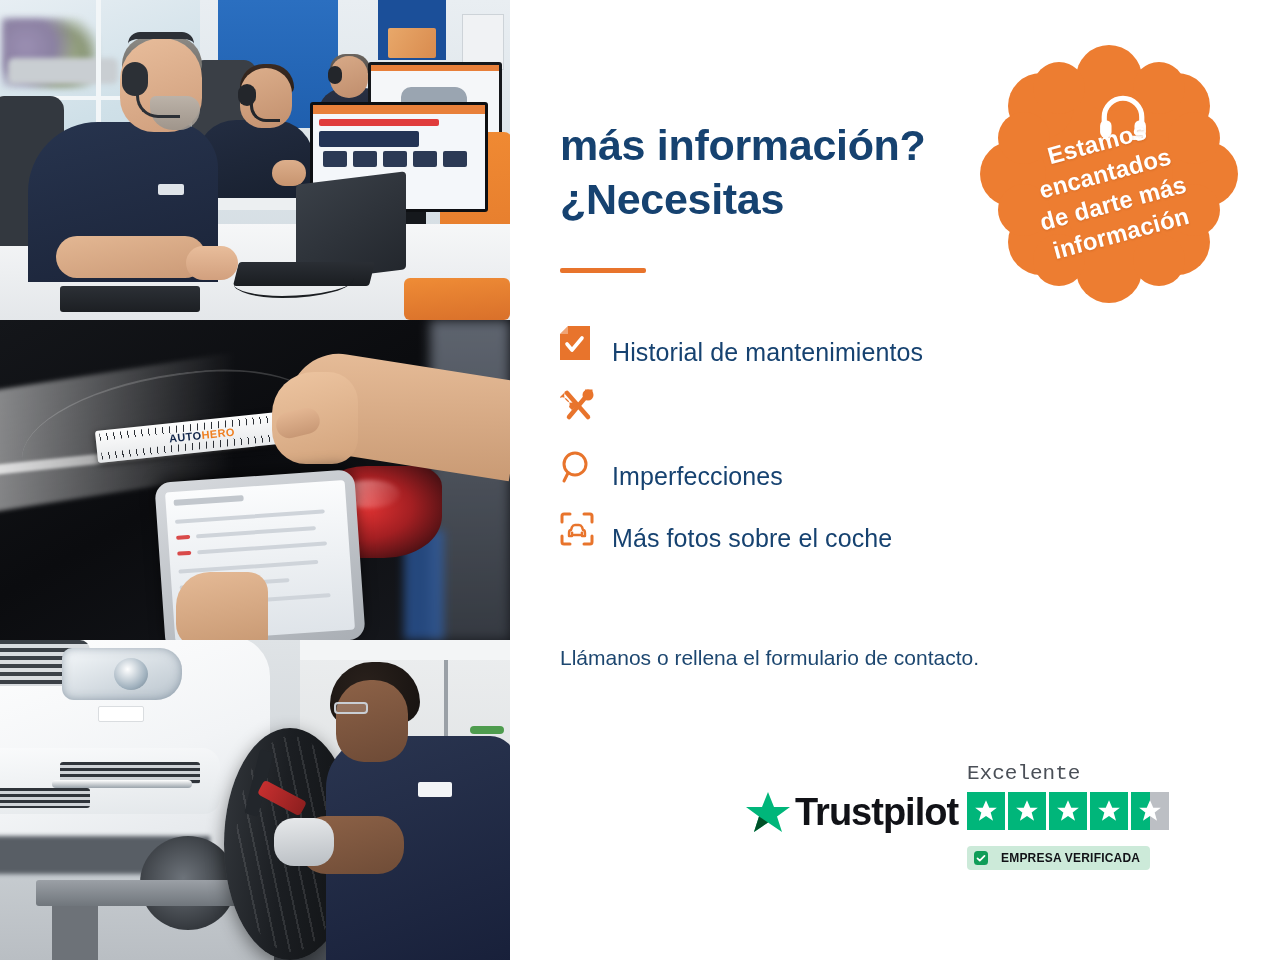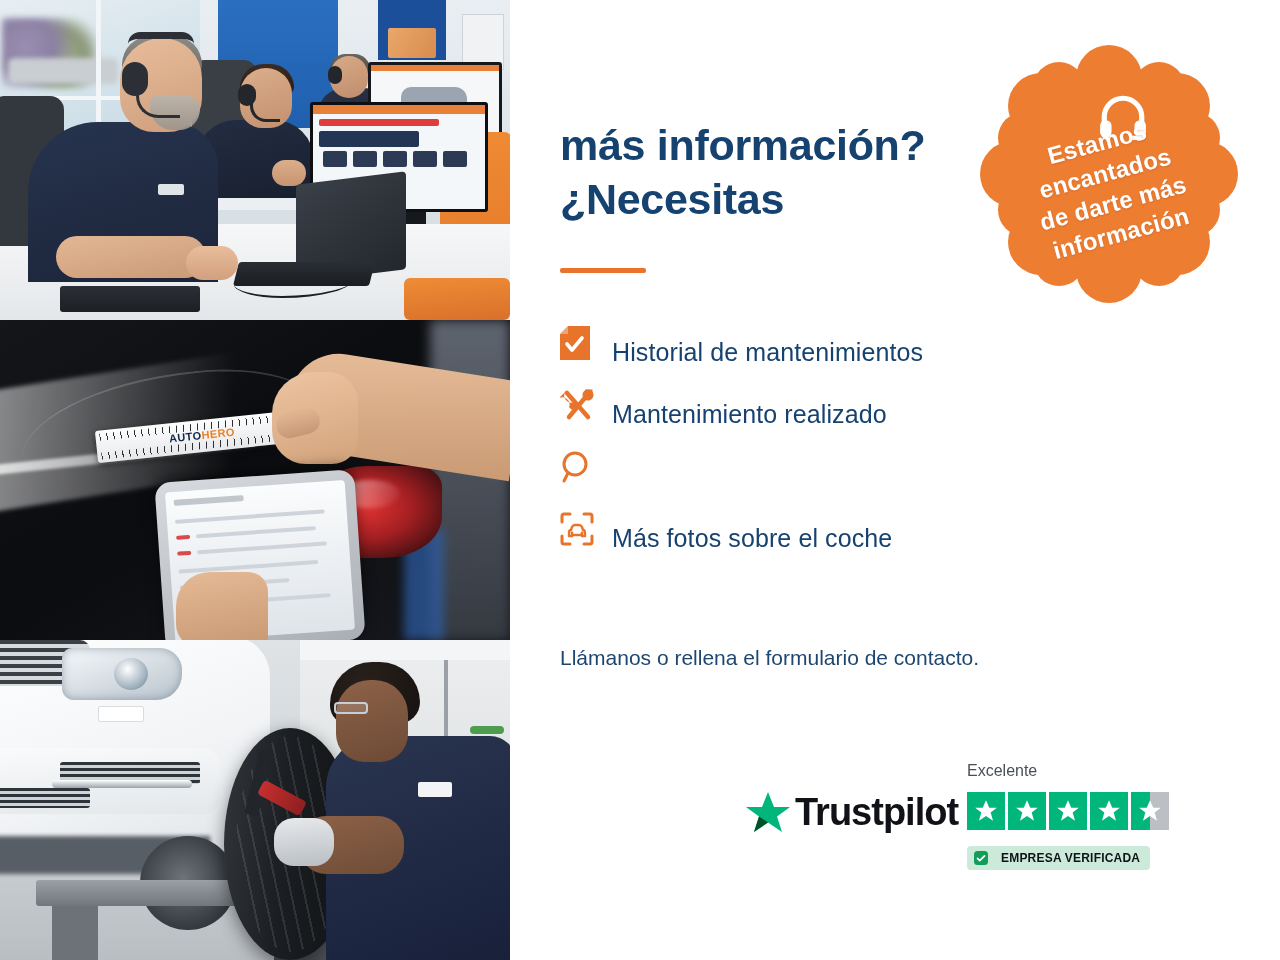--- a/index.html
+++ b/index.html
@@ -228,21 +228,21 @@
   .feat .ic { width:52px; flex:0 0 52px; display:flex; align-items:center; justify-content:flex-start; }
   .feat .lb { font-size:25px; color:#164270; letter-spacing:.1px;margin-top:19px; }
 
   .para { position:absolute; left:50px; top:640px; width:680px;
      font-size:21px; line-height:35px; color:#1d4770; }
 
   
   .tp { position:absolute; left:235px; top:762px; width:480px; height:120px; }
   .tp .logo { position:absolute; left:0; top:28px; display:flex; align-items:center; }
   .tp .logo .name { font-size:38px; font-weight:bold; color:#111217; letter-spacing:-1px; margin-left:4px; }
-  .tp .exc { position:absolute; left:222px; top:0px; font-size:16px; color:#4a4f57; }
+  .tp .exc { position:absolute; left:222px; top:0px; font-size:21px; color:#4a4f57;font-family:Liberation Mono, monospace; }
   .tp .stars { position:absolute; left:222px; top:30px; display:flex; gap:3px; }
   .tp .st { width:38px; height:38px; background:#00b67a; display:flex; align-items:center; justify-content:center; }
   .tp .st.half { background:linear-gradient(90deg,#00b67a 50%,#bcbfc4 50%); }
   .tp .verif { position:absolute; left:222px; top:84px; display:inline-flex; align-items:center;
      gap:6px; background:#ccead9; border-radius:4px; padding:5px 10px 5px 7px; }
   .tp .verif .vt { font-size:12px; font-weight:bold; color:#111217; letter-spacing:.2px;padding-left:7px; }
 </style>
 </head>
 <body>
 
@@ -446,30 +446,30 @@
           <svg width="36" height="34" viewBox="0 0 36 34">
             <g stroke="#E8742C" stroke-width="4.5" stroke-linecap="round">
               <path d="M7 5 L28 29"></path>
               <path d="M29 5 L9 29"></path>
             </g>
             <path d="M4 2 a7 7 0 0 0 8 11 l3 3 -5 5 -3 -3 a7 7 0 0 0 -11 -8 Z" fill="#E8742C" transform="translate(2,1)"></path>
             <circle cx="28" cy="7" r="5.5" fill="#E8742C"></circle>
             <path d="M25 3 l6 0 0 6" fill="none" stroke="#E8742C" stroke-width="3"></path>
           </svg>
         </div>
-        <div class="lb">Mantenimiento realizado</div>
       </div>
 
       <div class="feat">
         <div class="ic">
           <svg width="32" height="34" viewBox="0 0 32 34">
             <circle cx="15" cy="14" r="11" fill="none" stroke="#E8742C" stroke-width="3"></circle>
             <path d="M8 23 L4 31" stroke="#E8742C" stroke-width="3" stroke-linecap="round"></path>
           </svg>
         </div>
+        <div class="lb">Imperfecciones</div>
       </div>
 
       <div class="feat">
         <div class="ic">
           <svg width="34" height="34" viewBox="0 0 34 34">
             <g fill="none" stroke="#E8742C" stroke-width="3" stroke-linecap="round">
               <path d="M2 10 V4 a2 2 0 0 1 2 -2 H10"></path>
               <path d="M24 2 H30 a2 2 0 0 1 2 2 V10"></path>
               <path d="M32 24 V30 a2 2 0 0 1 -2 2 H24"></path>
               <path d="M10 32 H4 a2 2 0 0 1 -2 -2 V24"></path>

